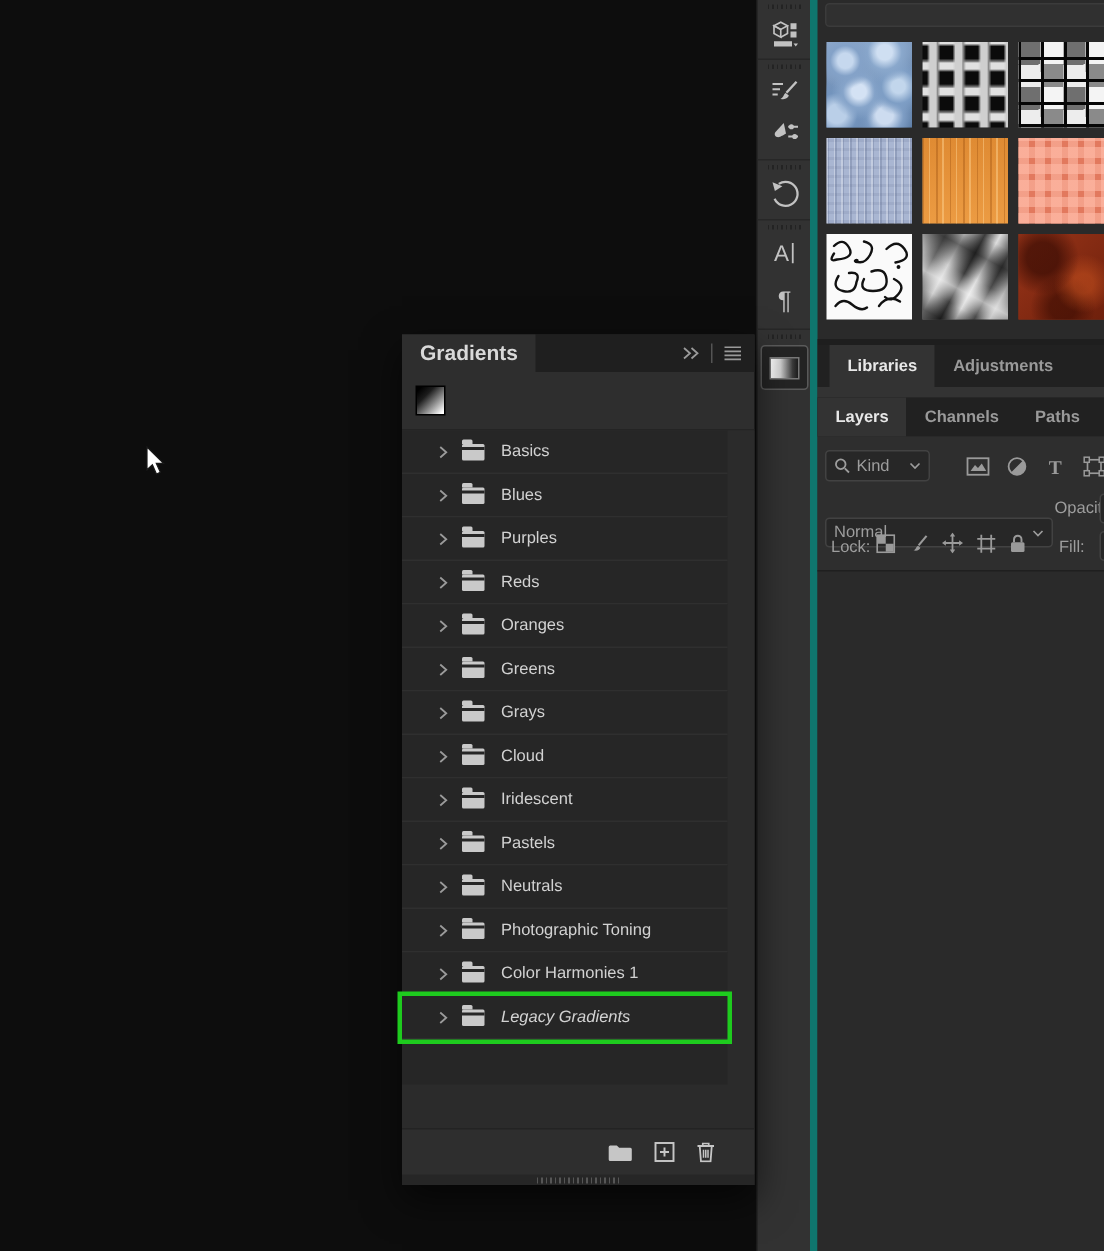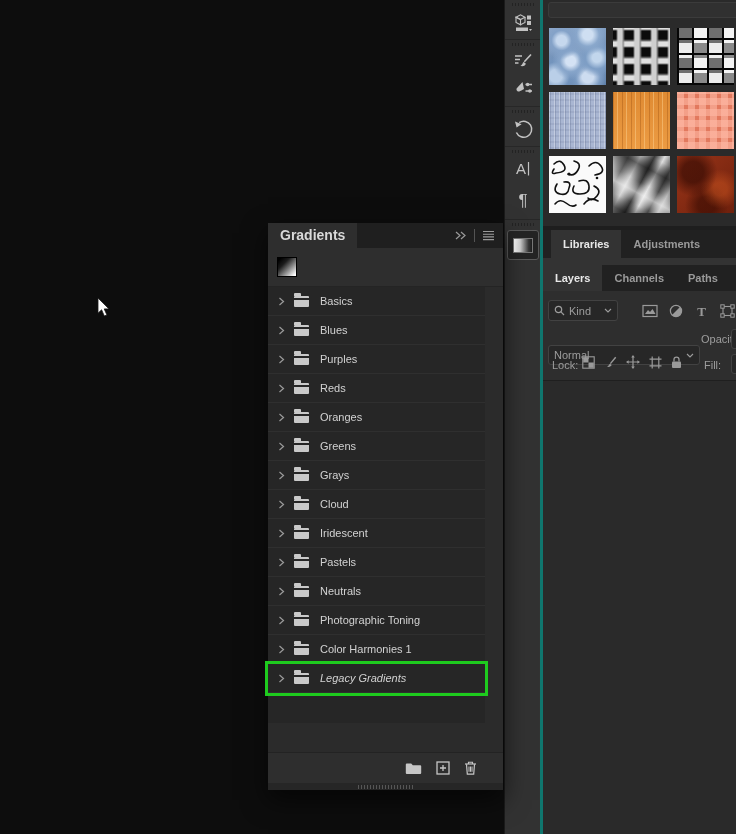--- a/index.html
+++ b/index.html
@@ -14,21 +14,21 @@
   .strip-sep { height:1px; background:#272727; margin-top:4px; }
   .strip-ic { width:36px; height:27px; display:flex; align-items:center; justify-content:center; }
   .strip-ic text { font-family:"Liberation Sans", sans-serif; }
   #gradients-strip-btn { width:32px; height:30px; margin:4px auto 0 auto; background:#242424;
     border:1px solid #5a5a5a; border-radius:3px; display:flex; align-items:center; justify-content:center; }
   #gradients-strip-btn .gswatch { width:20px; height:15px; border:1px solid #787878;
     background:linear-gradient(90deg,#ffffff 0%,#cfcfcf 35%,#3a3a3a 80%,#1d1d1d 100%); }
 
   
   #right-panel { position:absolute; left:540px; top:0; width:196px; height:834px;
-    background:#2a2a2a; border-left:3px solid #0f766e; }
+    background:#2a2a2a; border-left:5px solid #0f766e; }
   .pat-topbar { position:absolute; left:5px; top:2px; width:192px; height:16px;
     background:#303030; border:1px solid #3b3b3b; border-radius:3px; }
   .pat-grid { position:absolute; left:6px; top:28px; display:grid;
     grid-template-columns:repeat(3,57px); gap:7px; }
   .sw { width:57px; height:57px; }
 
   .blue-bubbles { background:
     radial-gradient(circle at 22% 22%, #c6d8ee 0 8%, #84a2c8 16%, rgba(0,0,0,0) 30%),
     radial-gradient(circle at 68% 12%, #cfdff2 0 8%, #8aa8cc 18%, rgba(0,0,0,0) 32%),
     radial-gradient(circle at 84% 52%, #c2d6ec 0 8%, #7e9ec5 20%, rgba(0,0,0,0) 34%),
@@ -100,21 +100,21 @@
   .gp-tab { height:25px; line-height:25px; padding:0 12px; background:#2e2e2e; color:#d9d9d9;
     font-size:14px; font-weight:bold; }
   .gp-header-right { margin-left:auto; display:flex; align-items:center; gap:7px; padding-right:8px; }
   .vdiv { width:1px; height:13px; background:#545454; }
   .gp-preview { height:39px; display:flex; align-items:center; padding-left:9px;
     border-bottom:1px solid #242424; flex:0 0 auto; }
   .gp-preview .gthumb { width:20px; height:20px; border:1px solid #000;
     background:linear-gradient(135deg,#000 8%,#1c1c1c 32%,#9f9f9f 68%,#fff 94%); }
   .gp-body { flex:1 1 auto; background:#2b2b2b; padding-right:18px; position:relative; }
   .grad-row { height:29px; background:#262626; border-bottom:1px solid #2f2f2f;
-    display:flex; align-items:center; padding-left:10px; }
+    display:flex; align-items:center; padding-left:24px; }
   .grad-row .chev { margin-right:9px; flex:0 0 auto; }
   .folder { width:15px; height:11px; background:#c9c9c9; border-radius:1px; position:relative;
     margin-right:11px; flex:0 0 auto; }
   .folder::before { content:""; position:absolute; top:-3px; left:0; width:7px; height:3px;
     background:#c9c9c9; border-radius:1px 1px 0 0; }
   .folder::after { content:""; position:absolute; top:2px; left:0; right:0; height:2px; background:#262626; }
   .grad-label { color:#d2d2d2; font-size:11px; white-space:nowrap; }
   .grad-row.hl { outline:3px solid #1ecb1e; position:relative; z-index:2; }
   .gp-filler { height:30px; background:#262626; }
   .gp-footer { height:31px; background:#2e2e2e; border-top:1px solid #232323; display:flex;

